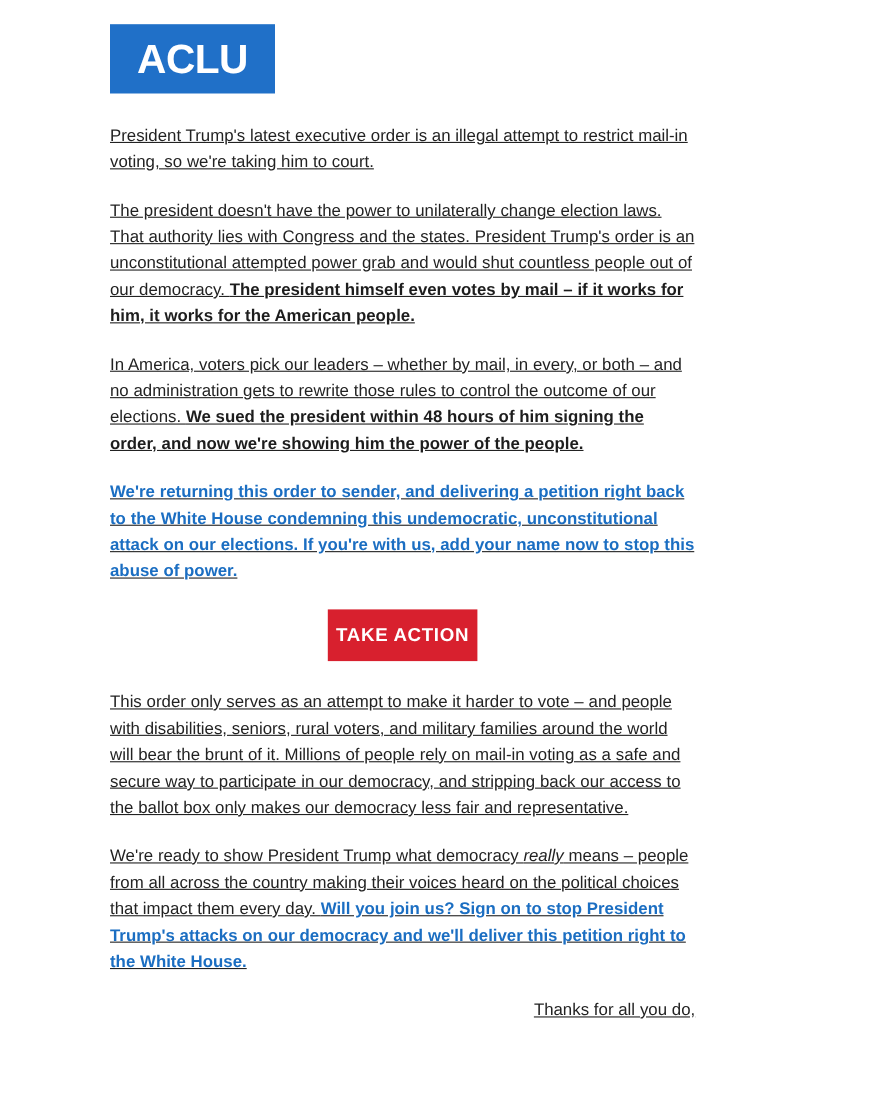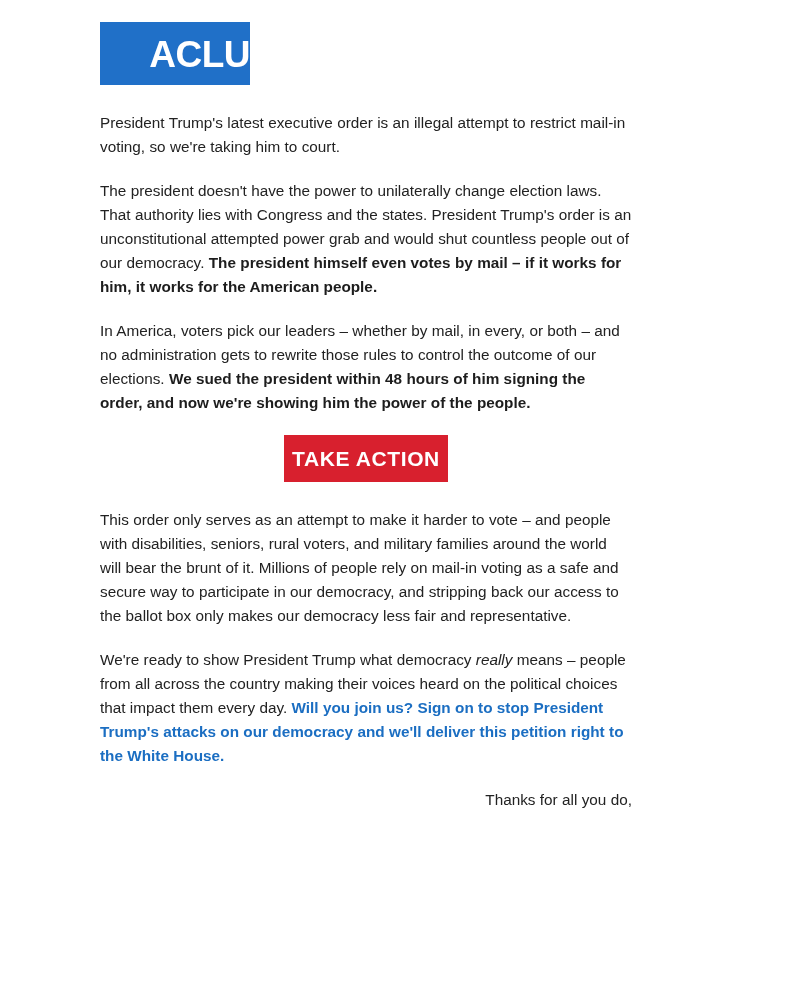--- a/index.html
+++ b/index.html
@@ -32,35 +32,36 @@
     width: 150px;
     height: 63px;
     position: relative;
   }
   .aclu-logo .logo-text {
     position: absolute;
     left: 0;
     right: 0;
     top: 50%;
     transform: translateY(-50%);
-    text-align: right;
+    text-align: center;
     color: #ffffff;
     font-family: "Liberation Sans", sans-serif;
     font-weight: 700;
     font-size: 37px;
     letter-spacing: -0.5px;
     line-height: 1;
     font-stretch: condensed;
   }
 
   
   .content {
     padding: 0 100px 0 100px;
     box-sizing: border-box;
     width: 732px;
+    text-decoration: underline;
   }
   p.para {
     margin: 0 0 20px 0;
     font-size: 15.3px;
     line-height: 24px;
     color: #222222;
     font-family: "Liberation Sans", sans-serif;
     word-spacing: 0.1px;
   }
   p.greeting {
@@ -86,21 +87,21 @@
     text-align: center;
     margin: 10px 0 26px 0;
     padding-right: 0;
   }
   .cta-button {
     display: inline-block;
     background: #d8202e;
     color: #ffffff;
     font-family: "Liberation Sans", sans-serif;
     font-weight: 700;
-    font-size: 21px;
+    font-size: 17px;
     letter-spacing: 0.6px;
     padding: 14px 8px;
     min-width: 114px;
     text-decoration: none;
     border: none;
     text-align: center;
     cursor: pointer;
     line-height: 19px;
   }
 
@@ -123,20 +124,21 @@
   <div class="content">
 
     <p class="para greeting first-para"></p>
 
     <p class="para"><span>President Trump's latest executive order is an illegal attempt to restrict mail-in voting, so we're taking him to court.</span></p>
 
     <p class="para"><span>The president doesn't have the power to unilaterally change election laws. That authority lies with Congress and the states. President Trump's order is an unconstitutional attempted power grab and would shut countless people out of our democracy. </span><span class="b">The president himself even votes by mail – if it works for him, it works for the American people.</span></p>
 
     <p class="para"><span>In America, voters pick our leaders – whether by mail, in every, or both – and no administration gets to rewrite those rules to control the outcome of our elections. </span><span class="b">We sued the president within 48 hours of him signing the order, and now we're showing him the power of the people.</span></p>
 
+    <p class="para link-para"><a class="link" href="#">We're returning this order to sender, and delivering a petition right back to the White House condemning this undemocratic, unconstitutional attack on our elections. If you're with us, add your name now to stop this abuse of power.</a></p>
 
     <div class="cta-wrap">
       <a class="cta-button" href="#">TAKE ACTION</a>
     </div>
 
 
     <p class="para"><span>This order only serves as an attempt to make it harder to vote – and people with disabilities, seniors, rural voters, and military families around the world will bear the brunt of it. Millions of people rely on mail-in voting as a safe and secure way to participate in our democracy, and stripping back our access to the ballot box only makes our democracy less fair and representative.</span></p>
 
     <p class="para"><span>We're ready to show President Trump what democracy </span><span class="i">really</span><span> means – people from all across the country making their voices heard on the political choices that impact them every day. </span><a class="link" href="#">Will you join us? Sign on to stop President Trump's attacks on our democracy and we'll deliver this petition right to the White House.</a></p>
 

